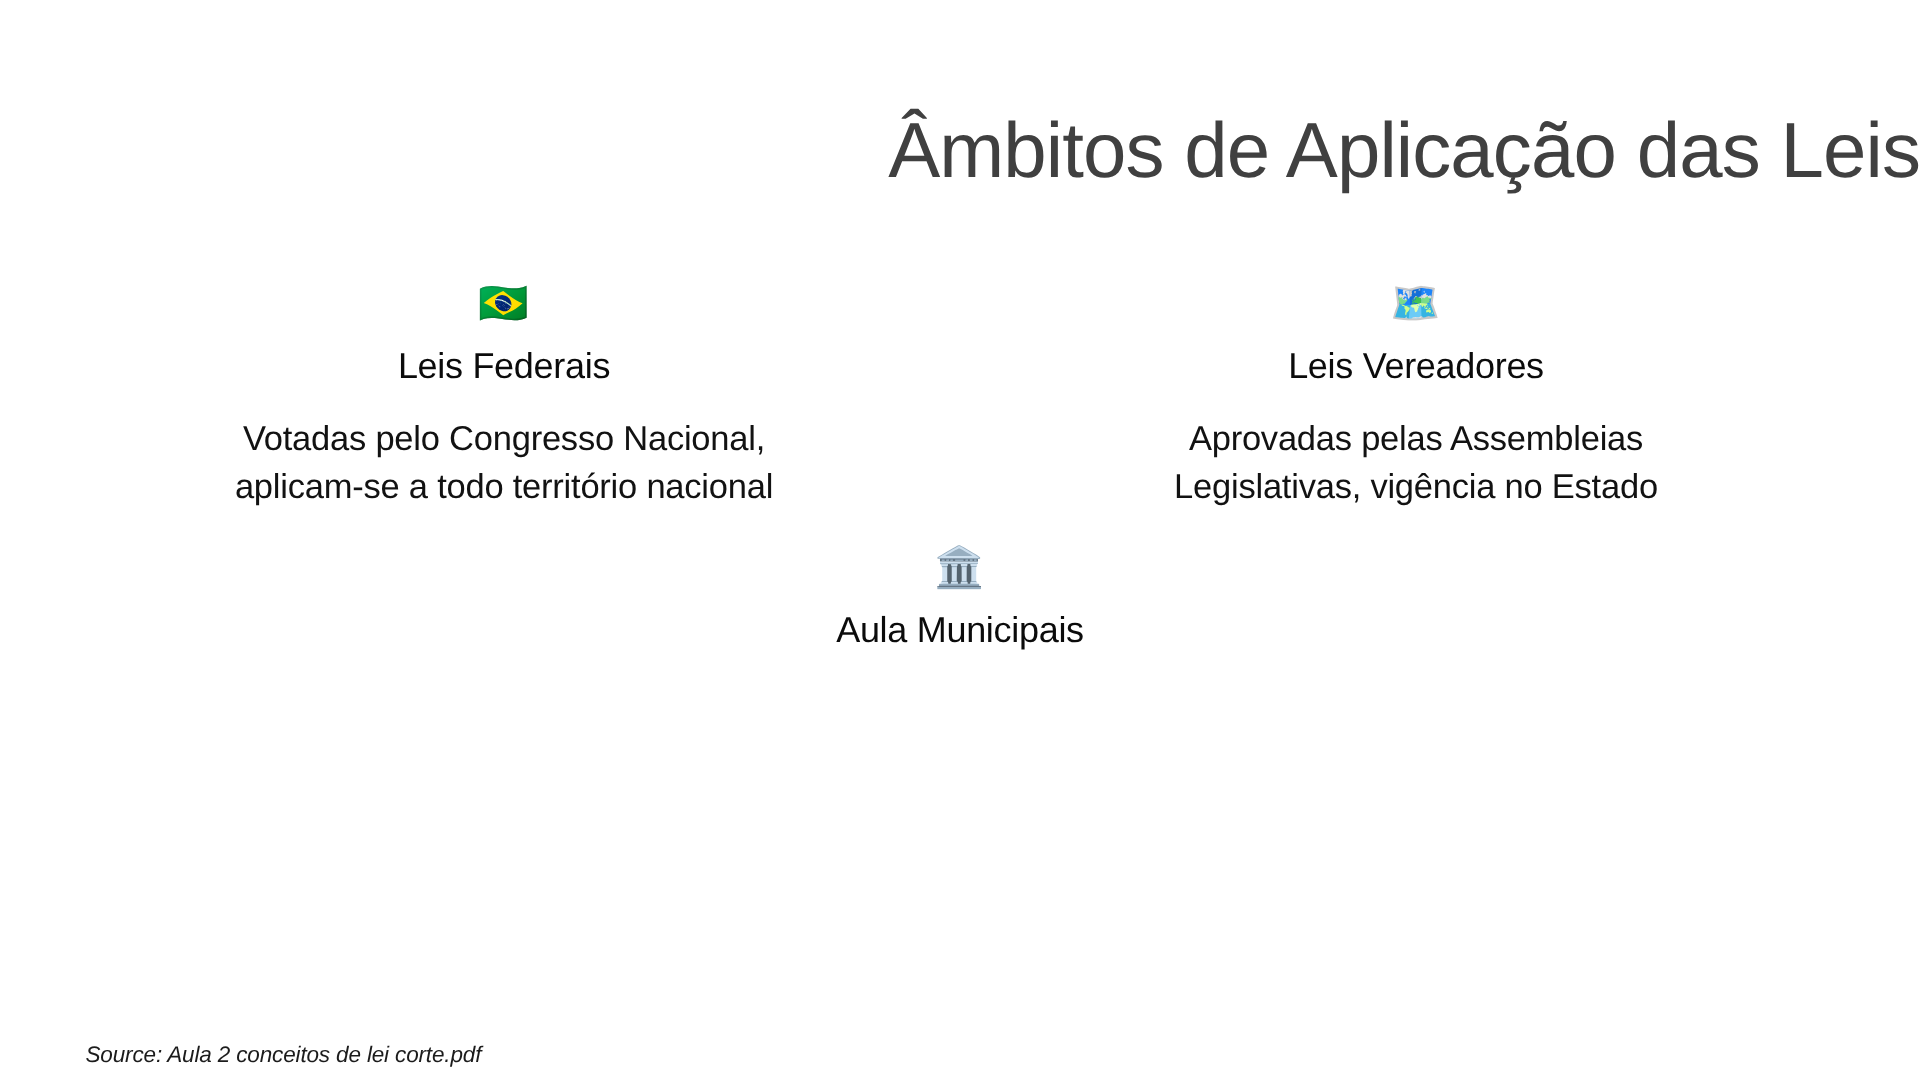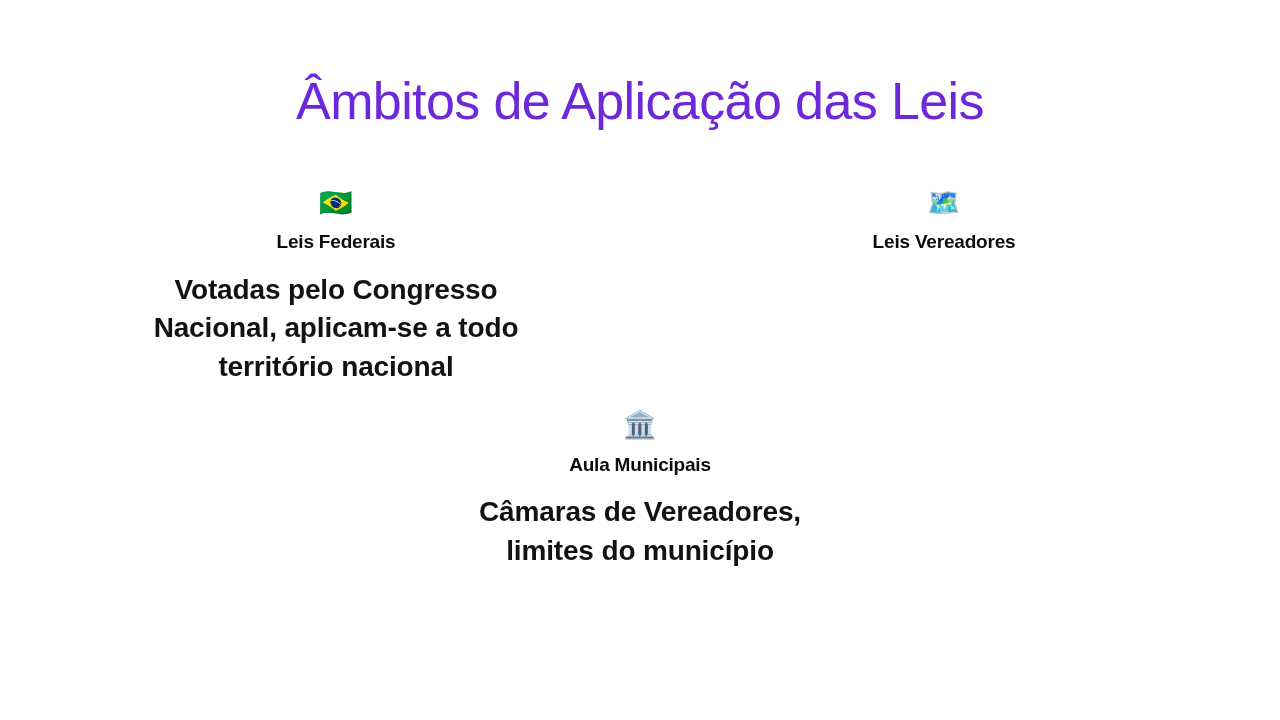--- a/index.html
+++ b/index.html
@@ -24,26 +24,26 @@
     height: 720px;
     box-sizing: border-box;
   }
 
   
   .slide-title {
     position: absolute;
     top: 48px;
     left: 0;
     width: 1280px;
-    text-align: center;
+    text-align: right;
     font-size: 52px;
     font-weight: 400;
     line-height: 1.15;
     letter-spacing: -0.6px;
-    color: #6d28d9;
+    color: #404040;
     white-space: nowrap;
     margin-top: 24px;
   }
 
   
   .concepts-grid {
     position: absolute;
     top: 186px;
     left: 48px;
     width: 1184px;
@@ -75,31 +75,31 @@
     line-height: 1;
     height: 32px;
     display: flex;
     align-items: center;
     justify-content: center;
     margin-bottom: 12px;
     font-family: "DejaVu Sans", sans-serif;
   }
 
   .concept-heading {
-    font-size: 19px;
-    font-weight: 700;
+    font-size: 24px;
+    font-weight: 400;
     letter-spacing: -0.2px;
     color: #0b0b0b;
     line-height: 1.25;
     margin-bottom: 17px;
   }
 
   .concept-body {
-    font-size: 28px;
-    font-weight: 700;
+    font-size: 23px;
+    font-weight: 400;
     line-height: 1.38;
     letter-spacing: -0.15px;
     color: #121212;
     max-width: 420px;
   }
 
   .concept.span-center .concept-body {
     max-width: 400px;
   }
 
@@ -125,24 +125,25 @@
 
     <div class="concept">
       <span class="concept-emoji">🇧🇷</span>
       <div class="concept-heading">Leis Federais</div>
       <div class="concept-body">Votadas pelo Congresso Nacional, aplicam-se a todo território nacional</div>
     </div>
 
     <div class="concept">
       <span class="concept-emoji">🗺️</span>
       <div class="concept-heading">Leis Vereadores</div>
+      <div class="concept-body">Aprovadas pelas Assembleias Legislativas, vigência no Estado</div>
     </div>
 
     <div class="concept span-center">
       <span class="concept-emoji">🏛️</span>
       <div class="concept-heading">Aula Municipais</div>
-      <div class="concept-body">Câmaras de Vereadores, limites do município</div>
     </div>
 
   </div>
 
+  <div class="source-note">Source: Aula 2 conceitos de lei corte.pdf</div>
 
 </div>
 
 </body></html>

